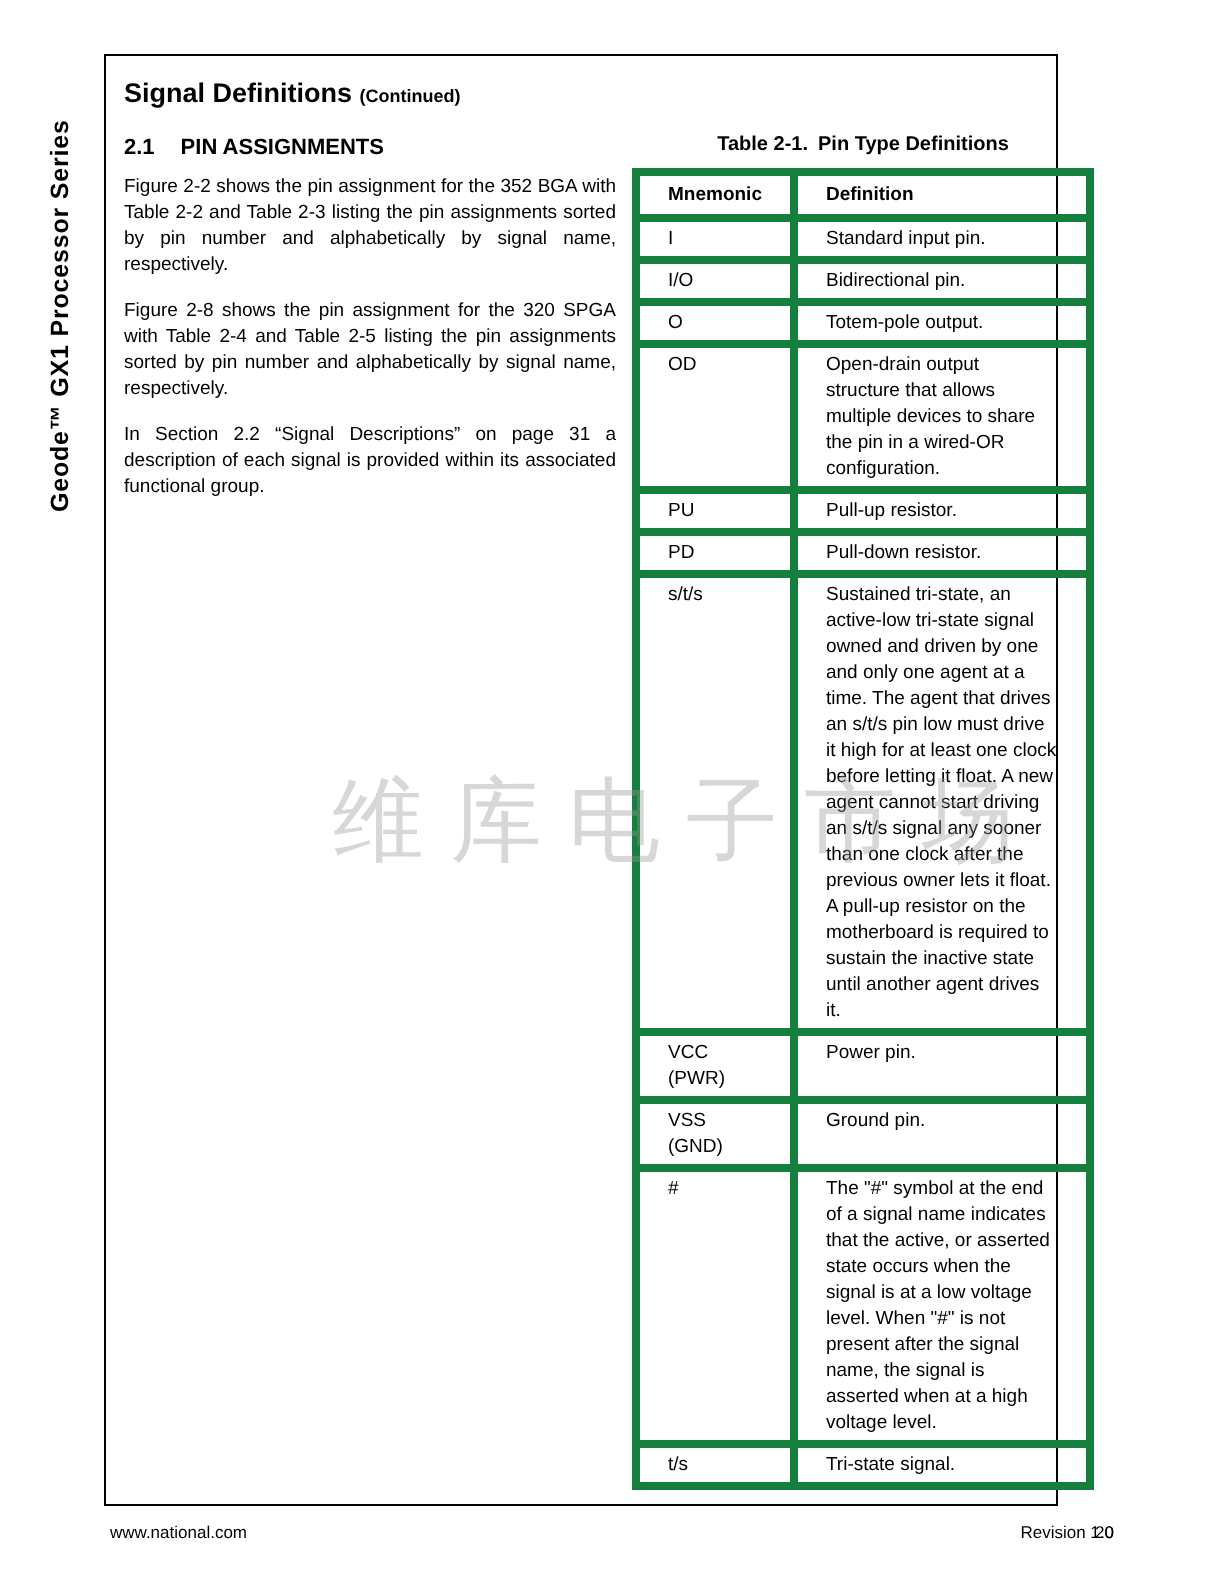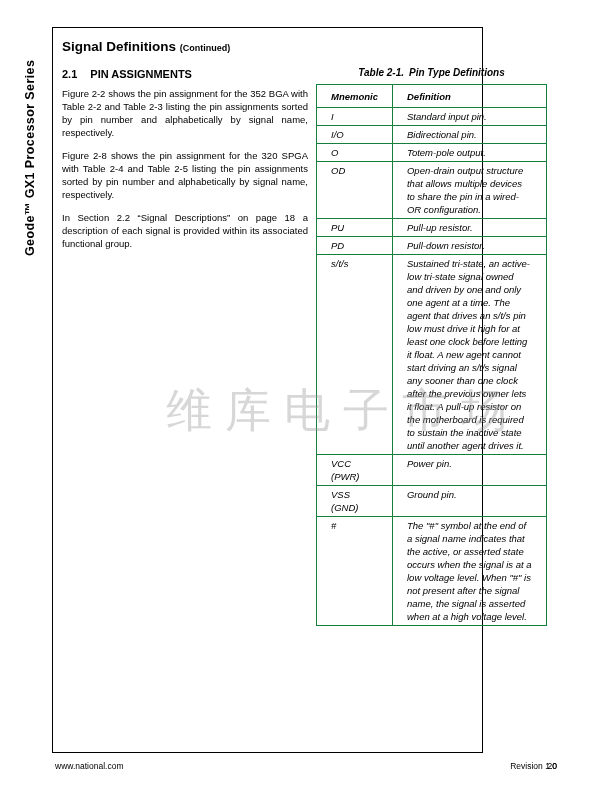--- a/index.html
+++ b/index.html
@@ -8,21 +8,21 @@
     position: relative;
     width: 611px; height: 792px;
     background: #ffffff;
     color: #000000;
     font-family: "Liberation Sans", sans-serif;
     overflow: hidden;
   }
   .frame {
     position: absolute;
     left: 52px; top: 27px;
-    width: 431px; height: 726px;
+    width: 477px; height: 726px;
     border: 1.8px solid #000;
   }
   .sidebar-title {
     position: absolute;
     top: 256px; left: 23px;
     transform: rotate(-90deg);
     transform-origin: 0 0;
     white-space: nowrap;
     font-size: 12.5px;
     font-weight: bold;
@@ -49,36 +49,35 @@
   .left-col p {
     font-size: 9.5px;
     line-height: 13px;
     text-align: justify;
     margin-bottom: 10px;
   }
   .right-col {
     position: absolute;
     left: 317px; top: 66px;
     width: 231px;
-    font-style: italic;
   }
   .table-title {
     text-align: center;
     font-size: 10px;
     font-weight: bold;
     margin-bottom: 6px;
   }
   .table-title .title-text { margin-left: 5px; }
   table.pin-table {
     width: 100%;
     border-collapse: collapse;
     border: 1.5px solid #000;
   }
   .pin-table th, .pin-table td {
-    border: 1px solid #15803d;
+    border: 4px solid #15803d;
     font-size: 9.5px;
     line-height: 13px;
     padding: 2px 14px;
     vertical-align: top;
     text-align: left;
   }
   .pin-table th {
     font-weight: bold;
     height: 23px;
     vertical-align: middle;
@@ -119,21 +118,21 @@
       <span>Signal Definitions</span>
       <span class="continued">(Continued)</span>
     </div>
 
     <div class="left-col" style="position:absolute; left:9px; top:40px;">
       <div class="section-heading">
         <span class="sec-num">2.1</span><span>PIN ASSIGNMENTS</span>
       </div>
       <p>Figure 2-2 shows the pin assignment for the 352 BGA with Table 2-2 and Table 2-3 listing the pin assignments sorted by pin number and alphabetically by signal name, respectively.</p>
       <p>Figure 2-8 shows the pin assignment for the 320 SPGA with Table 2-4 and Table 2-5 listing the pin assignments sorted by pin number and alphabetically by signal name, respectively.</p>
-      <p>In Section 2.2 “Signal Descriptions” on page 18 a description of each signal is provided within its associated functional group.</p>
+      <p>In Section 2.2 “Signal Descriptions” on page 31 a description of each signal is provided within its associated functional group.</p>
     </div>
 
     <div class="right-col" style="position:absolute; left:263px; top:39px;">
       <div class="table-title">
         <span>Table 2-1.</span><span class="title-text">Pin Type Definitions</span>
       </div>
       <table class="pin-table">
         <thead>
           <tr>
             <th class="mn">Mnemonic</th>
@@ -174,20 +173,24 @@
               <td>Power pin.</td>
             </tr>
           <tr>
               <td class="mn">VSS (GND)</td>
               <td>Ground pin.</td>
             </tr>
           <tr>
               <td class="mn">#</td>
               <td>The "#" symbol at the end of a signal name indicates that the active, or asserted state occurs when the signal is at a low voltage level. When "#" is not present after the signal name, the signal is asserted when at a high voltage level.</td>
             </tr>
+          <tr>
+              <td class="mn">t/s</td>
+              <td>Tri-state signal.</td>
+            </tr>
         </tbody>
       </table>
     </div>
 
   </div>
 
   <div class="watermark">维库电子市场</div>
 
   <div class="footer">
     <span class="footer-left">www.national.com</span>

